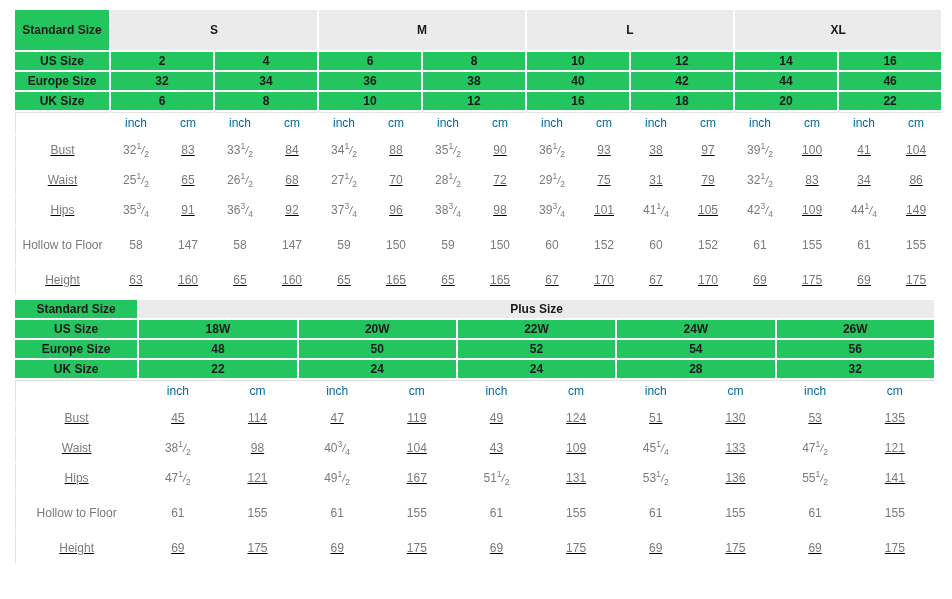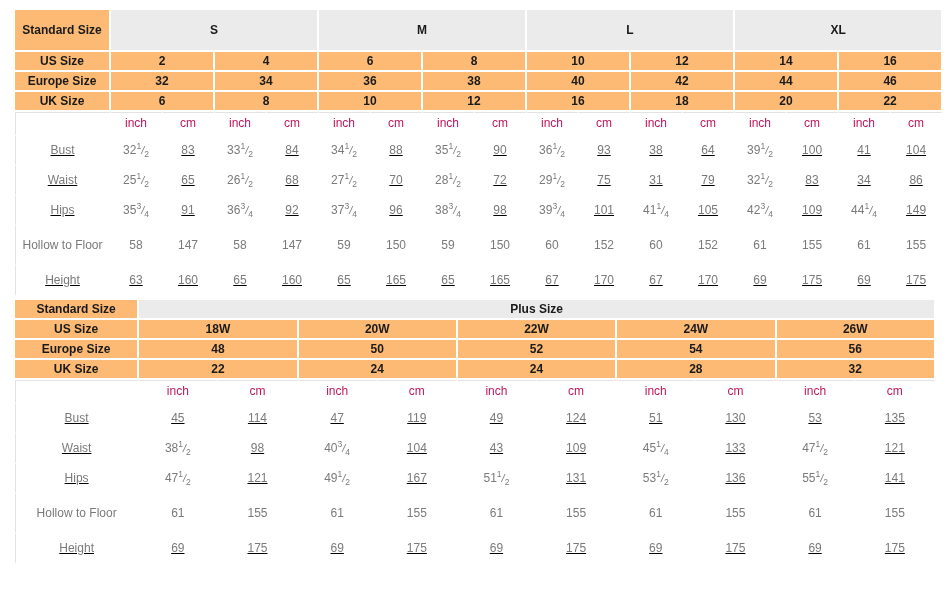--- a/index.html
+++ b/index.html
@@ -32,21 +32,21 @@
     border-bottom: 2px solid #ffffff;
     padding: 0 2px;
     text-align: center;
     vertical-align: middle;
     font-size: 12px;
     line-height: 1.25;
     overflow: hidden;
   }
   
   .hd {
-    background: #fdba74;
+    background: #22c55e;
     color: #1a1a1a;
     font-weight: bold;
     font-size: 12.5px;
   }
   .hd-group {
     background: #ebebeb;
     color: #1a1a1a;
     font-weight: bold;
     font-size: 12.5px;
   }
@@ -59,21 +59,21 @@
     font-size: 12.5px;
     font-weight: normal;
   }
   .bd-label {
     text-align: left;
     padding-left: 8px;
     color: #7a7a7a;
   }
   .unit {
     background: #ffffff;
-    color: #be185d;
+    color: #0369a1;
     border-right: 1px solid #e3e3e3;
     border-bottom: 1px solid #e3e3e3;
     font-size: 12px;
   }
   .blank {
     background: #ffffff;
     border-right: 1px solid #e3e3e3;
     border-bottom: 1px solid #e3e3e3;
   }
   .lead {
@@ -208,21 +208,21 @@
         <td class="bd">83</td>
         <td class="bd"><span class="fr">33<sup>1</sup><span class="sl">/</span><sub>2</sub></span></td>
         <td class="bd">84</td>
         <td class="bd"><span class="fr">34<sup>1</sup><span class="sl">/</span><sub>2</sub></span></td>
         <td class="bd">88</td>
         <td class="bd"><span class="fr">35<sup>1</sup><span class="sl">/</span><sub>2</sub></span></td>
         <td class="bd">90</td>
         <td class="bd"><span class="fr">36<sup>1</sup><span class="sl">/</span><sub>2</sub></span></td>
         <td class="bd">93</td>
         <td class="bd">38</td>
-        <td class="bd">64</td>
+        <td class="bd">97</td>
         <td class="bd"><span class="fr">39<sup>1</sup><span class="sl">/</span><sub>2</sub></span></td>
         <td class="bd">100</td>
         <td class="bd">41</td>
         <td class="bd">104</td>
       </tr>
 
       <tr class="rowh-meas">
         <td class="bd bd-label lead">Waist</td>
         <td class="bd"><span class="fr">25<sup>1</sup><span class="sl">/</span><sub>2</sub></span></td>
         <td class="bd">65</td>

